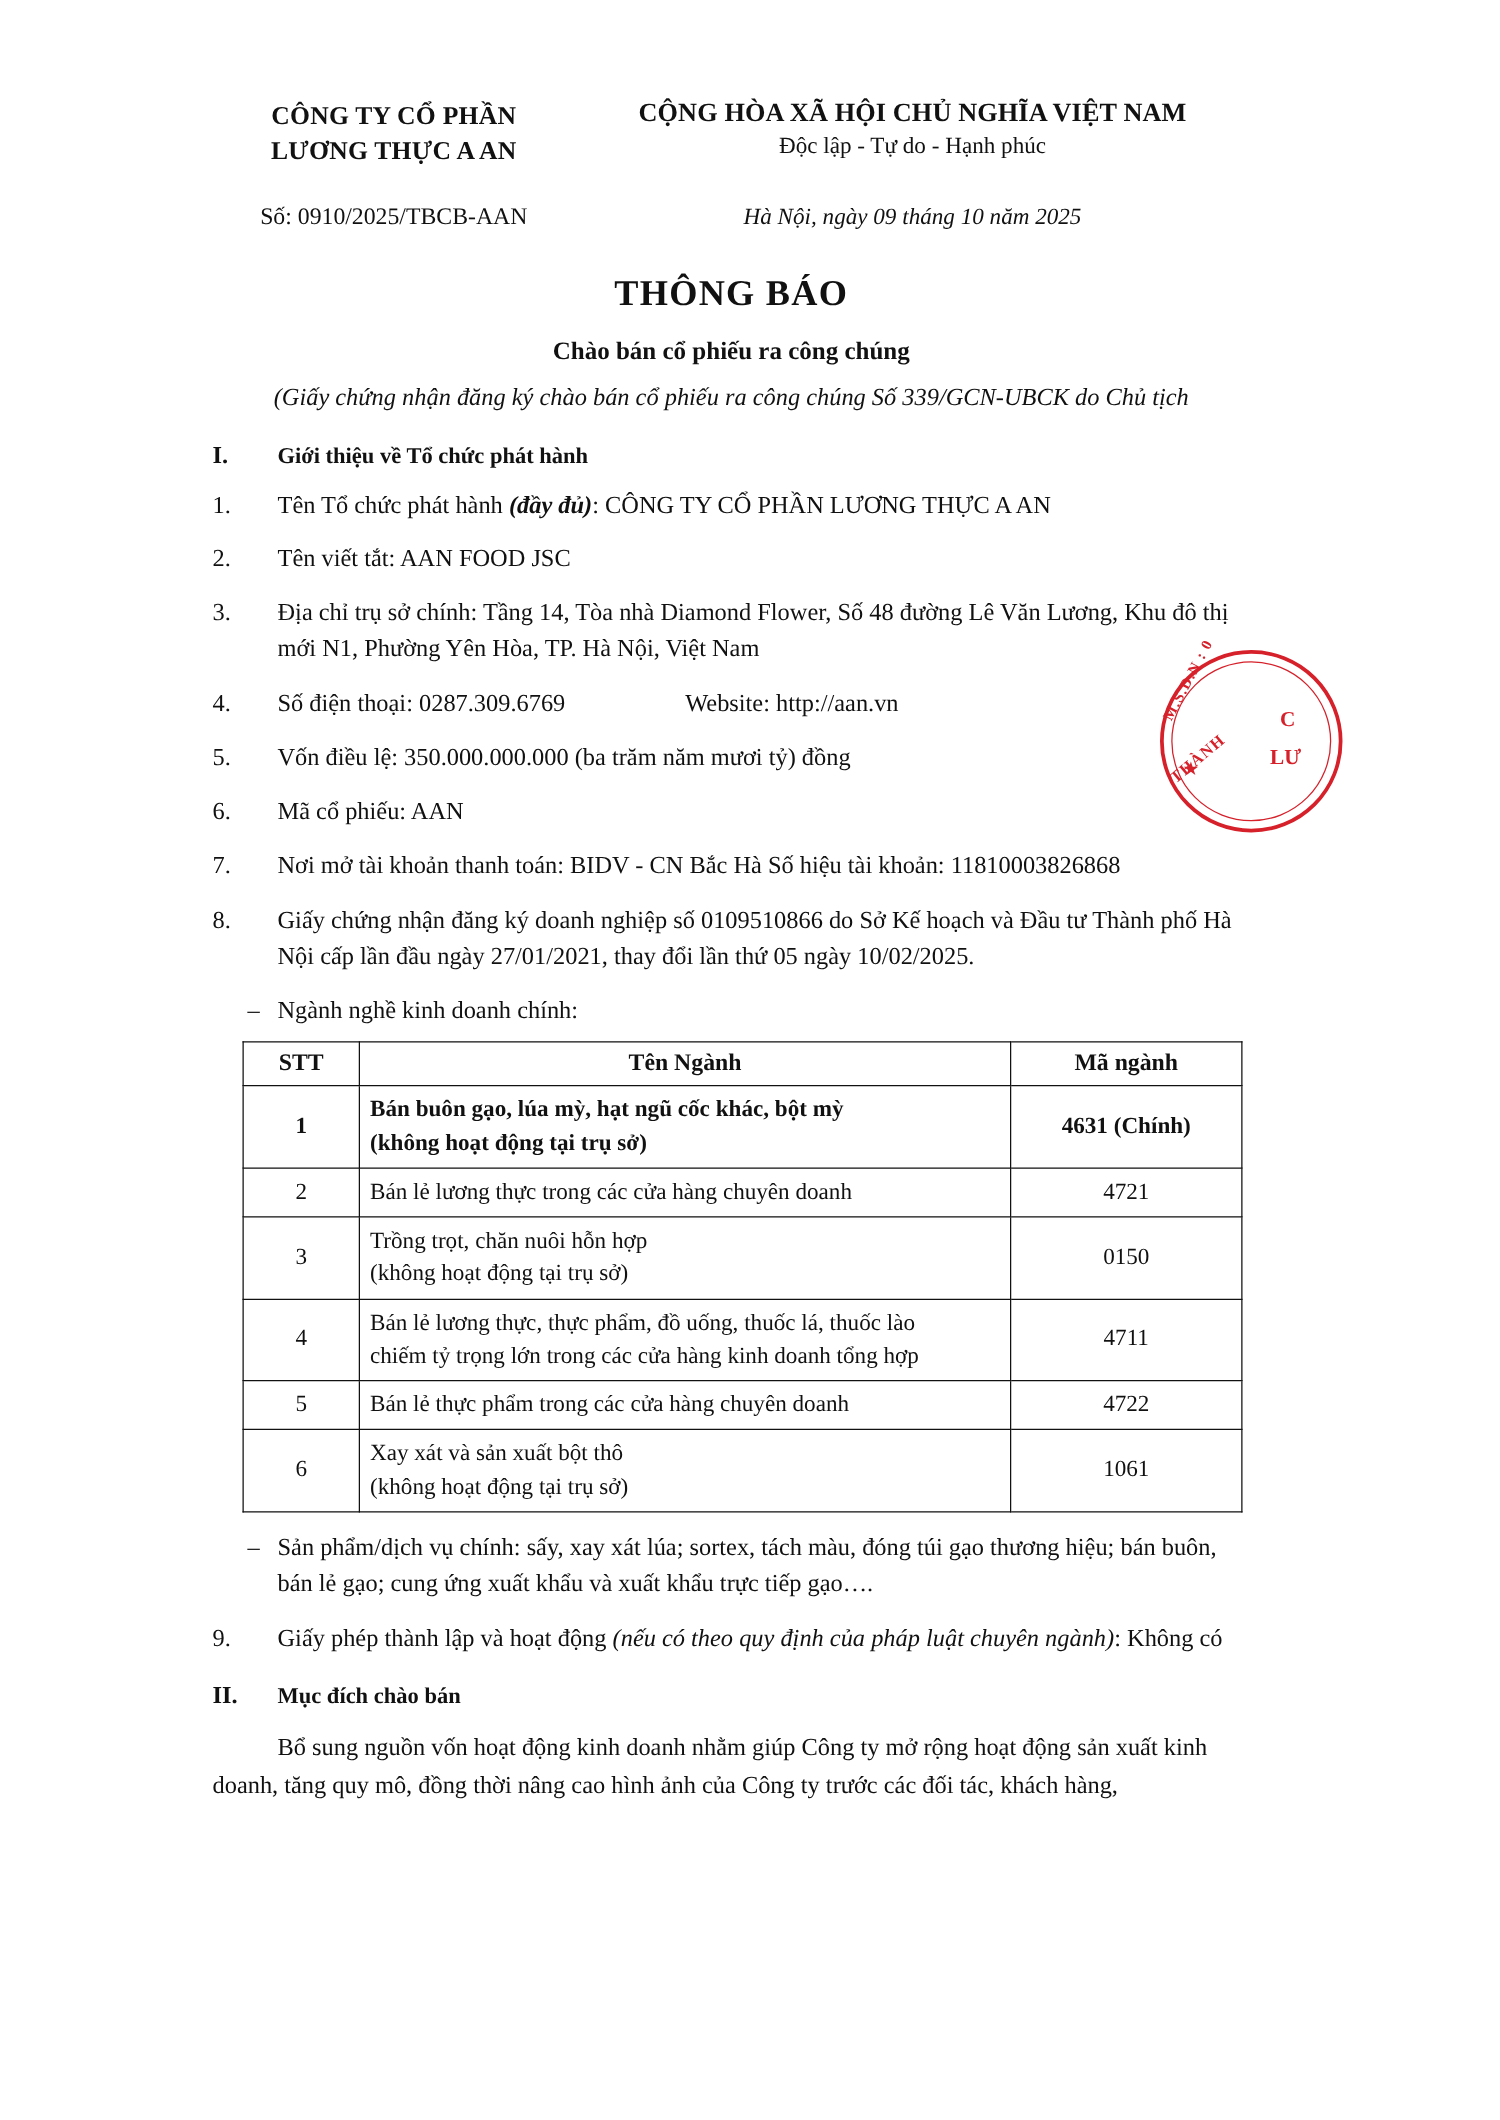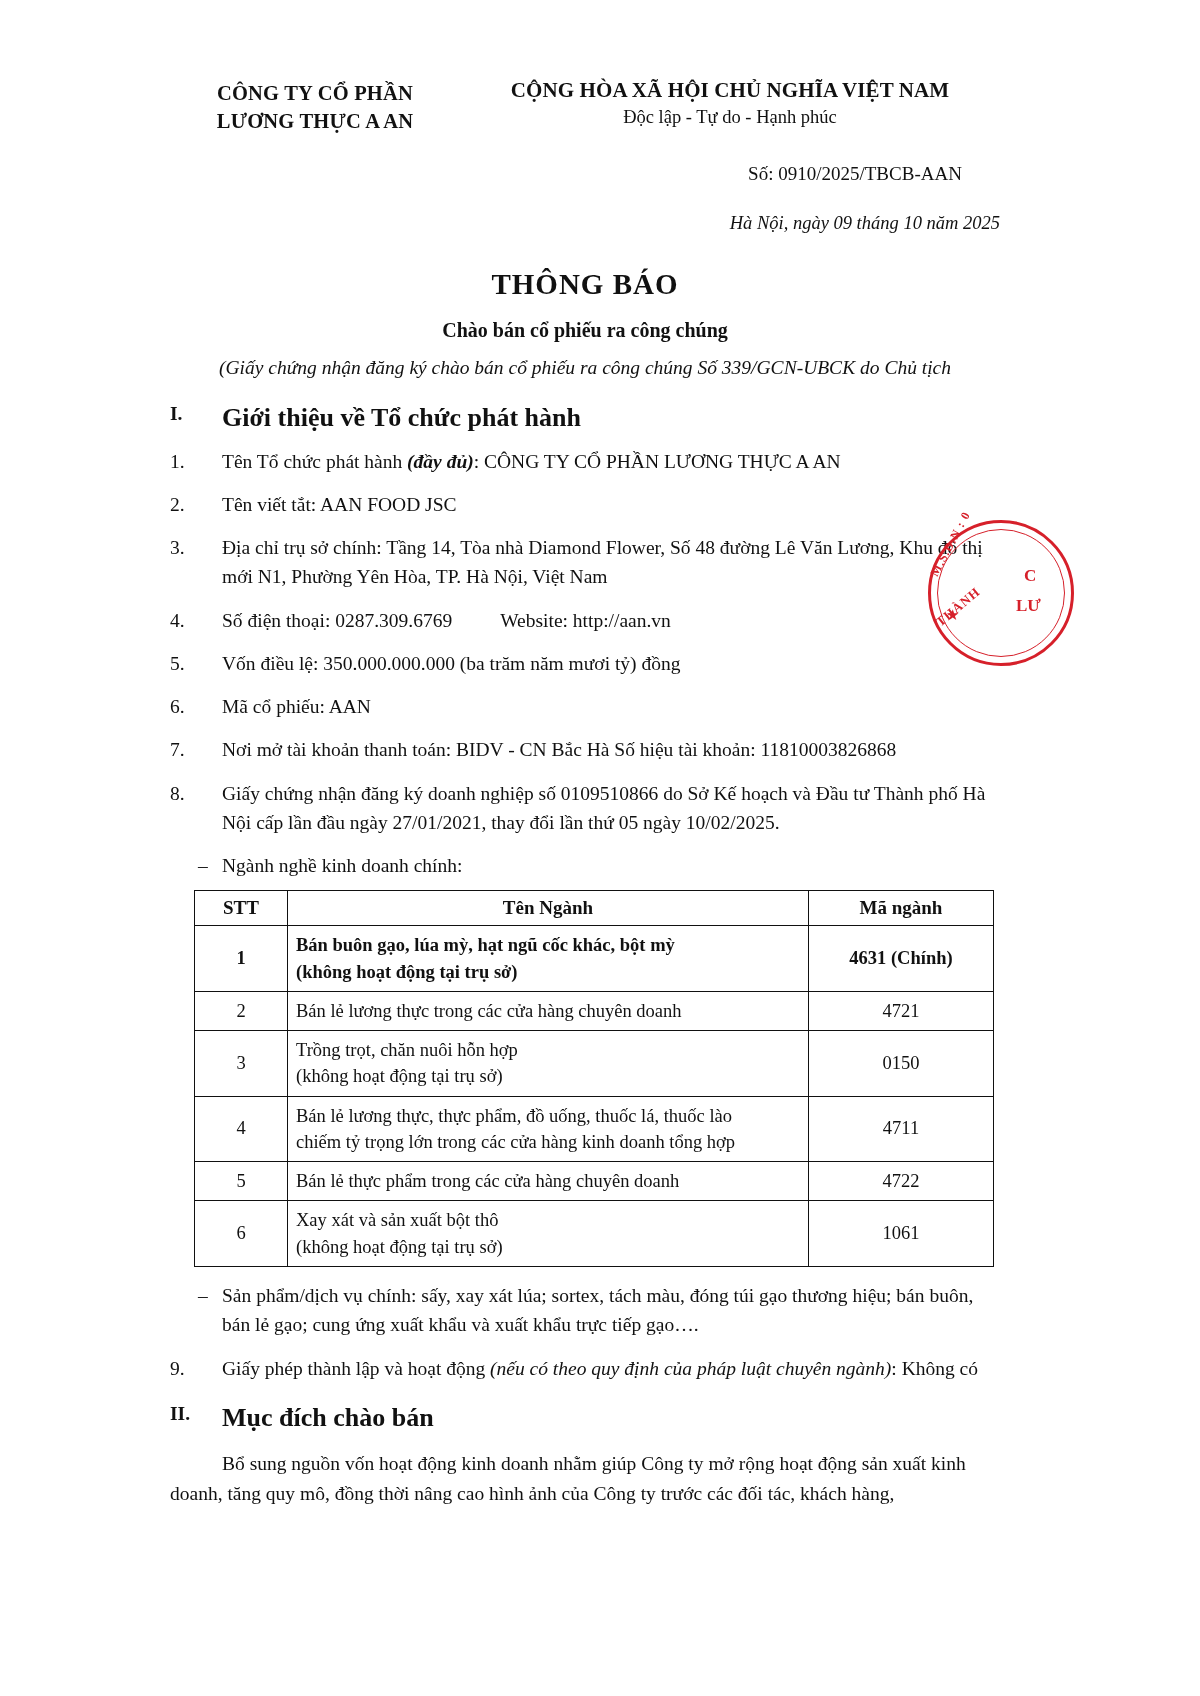--- a/index.html
+++ b/index.html
@@ -67,22 +67,22 @@
     width: 290px;
   }
   .place-date {
     font-style: italic;
     font-size: 18.5px;
     text-align: center;
     margin-top: 28px;
   }
   .hdr-row2 {
     display: flex;
-    flex-direction: column;
-    align-items: flex-end;
+    flex-direction: row;
+    align-items: center;
   }
   .hdr-row2 .right {
     flex: 1;
     text-align: center;
   }
 
   
   .title {
     text-align: center;
     font-weight: bold;
@@ -111,21 +111,21 @@
     margin-top: 20px;
   }
   .sec-num {
     width: 52px;
     font-weight: bold;
     font-size: 19.5px;
     flex: 0 0 52px;
   }
   .sec-title {
     font-weight: bold;
-    font-size: 26px;
+    font-size: 18px;
   }
   .item {
     display: flex;
     margin-top: 14px;
     font-size: 19.5px;
     line-height: 1.5;
   }
   .item-num {
     width: 52px;
     flex: 0 0 52px;
@@ -136,21 +136,21 @@
   }
   .item-body .ital {
     font-style: italic;
     font-weight: bold;
   }
   .item-body .ital-n {
     font-style: italic;
   }
   .inline-right {
     display: inline-block;
-    margin-left: 48px;
+    margin-left: 96px;
   }
   .dash-line {
     display: flex;
     margin-top: 14px;
     font-size: 19.5px;
     line-height: 1.5;
   }
   .dash-mark {
     width: 52px;
     flex: 0 0 52px;

